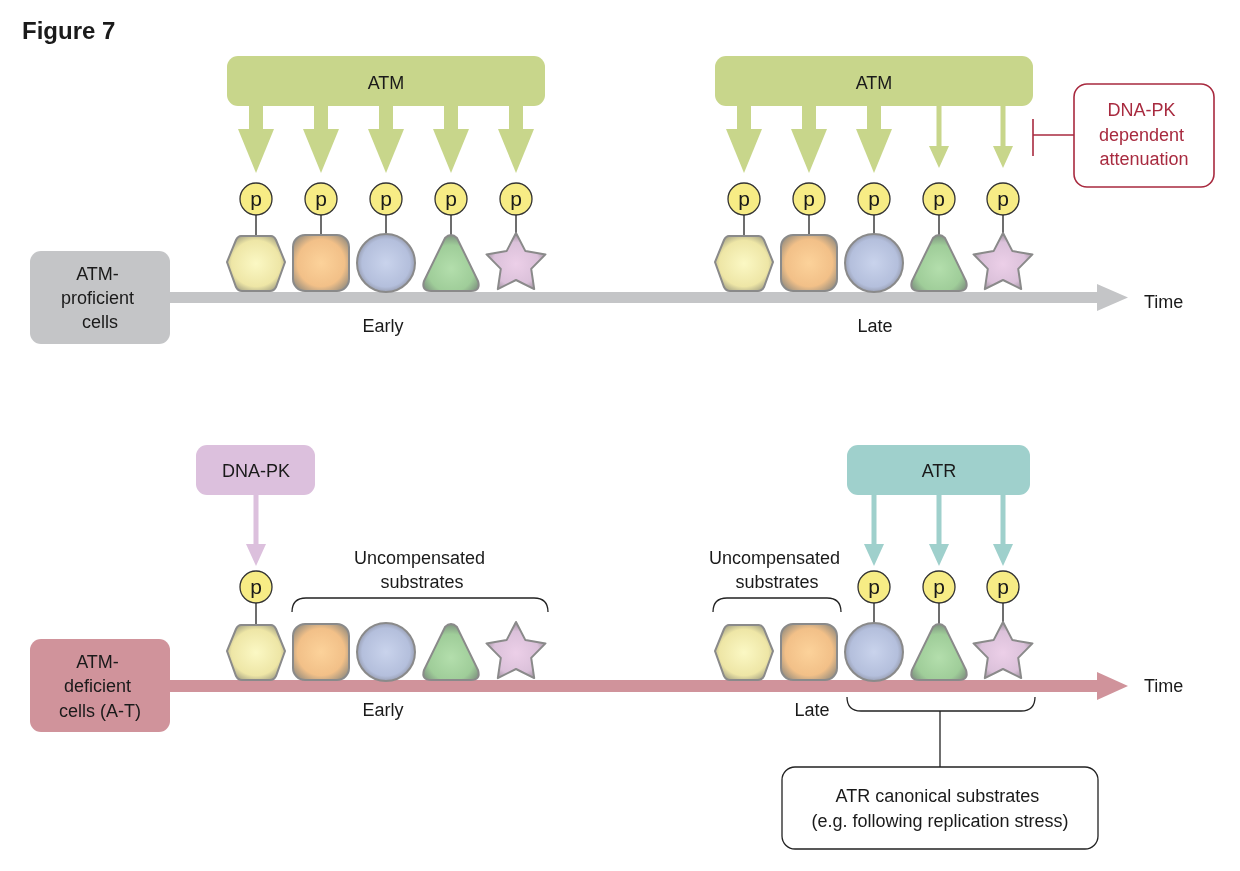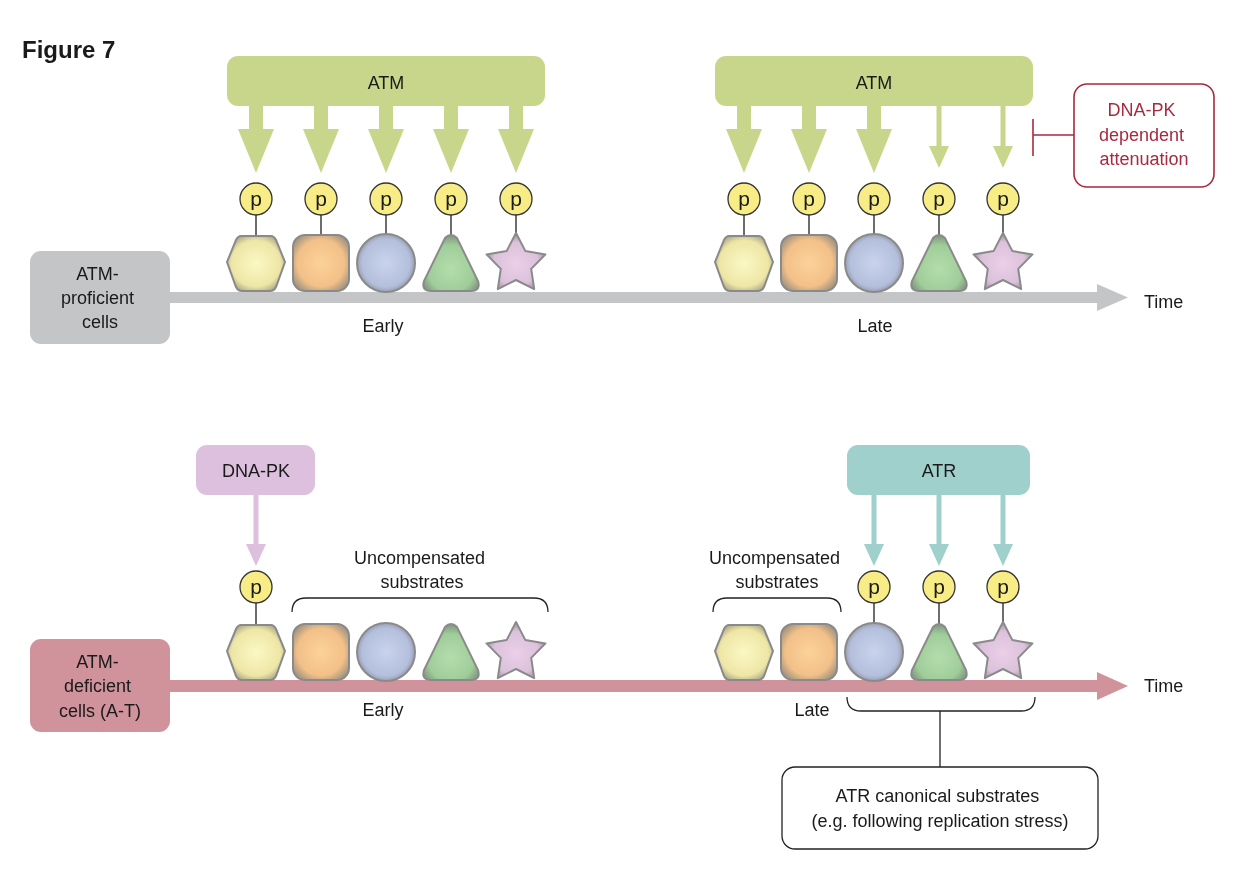--- a/index.html
+++ b/index.html
@@ -1,19 +1,19 @@
 <!DOCTYPE html>
 <html><head>
 <meta charset="utf-8">
 <style>
   html, body { margin: 0; padding: 0; background: #ffffff; }
   body { width: 1240px; height: 871px; position: relative; overflow: hidden;
          font-family: "Liberation Sans", sans-serif; color: #1a1a1a; }
   #fig { position: absolute; left: 0; top: 0; }
-  .title { font-family: "Liberation Sans", sans-serif; font-weight: bold; font-size: 24px; margin-top: 19px; }
+  .title { font-family: "Liberation Sans", sans-serif; font-weight: bold; font-size: 24px; }
   .lbl { font-family: "Liberation Sans", sans-serif; font-size: 18px; fill: #1a1a1a; }
   .lbl-red { font-family: "Liberation Sans", sans-serif; font-size: 18px; fill: #a82a3f; }
   .p-text { font-family: "Liberation Sans", sans-serif; font-size: 21px; fill: #1a1a1a; }
 </style>
 </head>
 <body>
 
 <div class="title" style="position:absolute;left:22px;top:17px;">Figure 7</div>
 
 <svg id="fig" width="1240" height="871" viewBox="0 0 1240 871">

